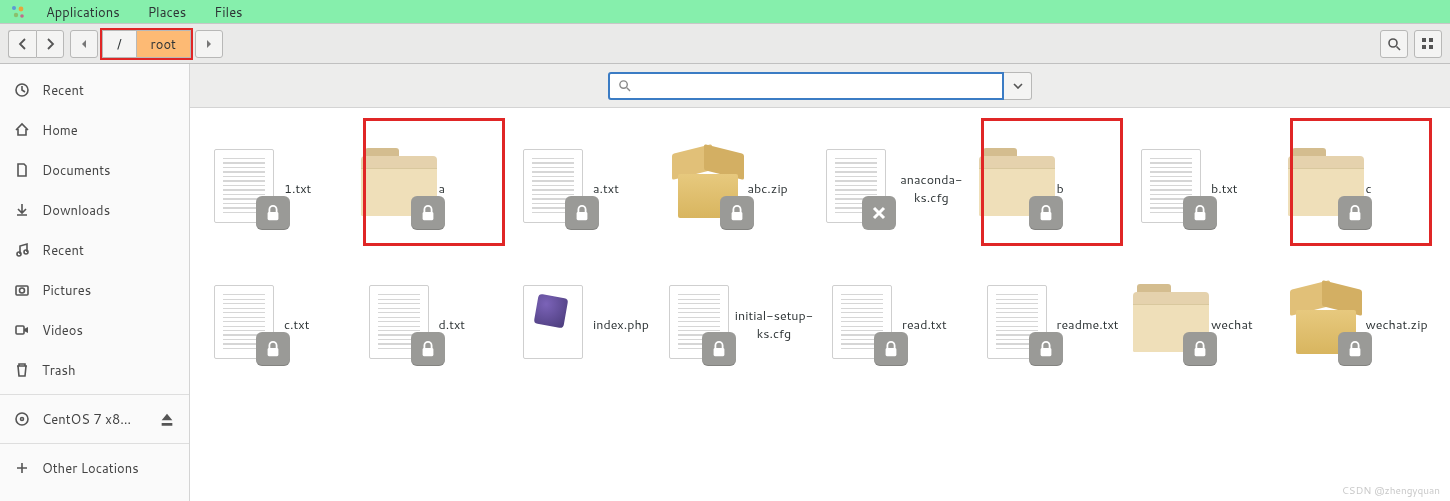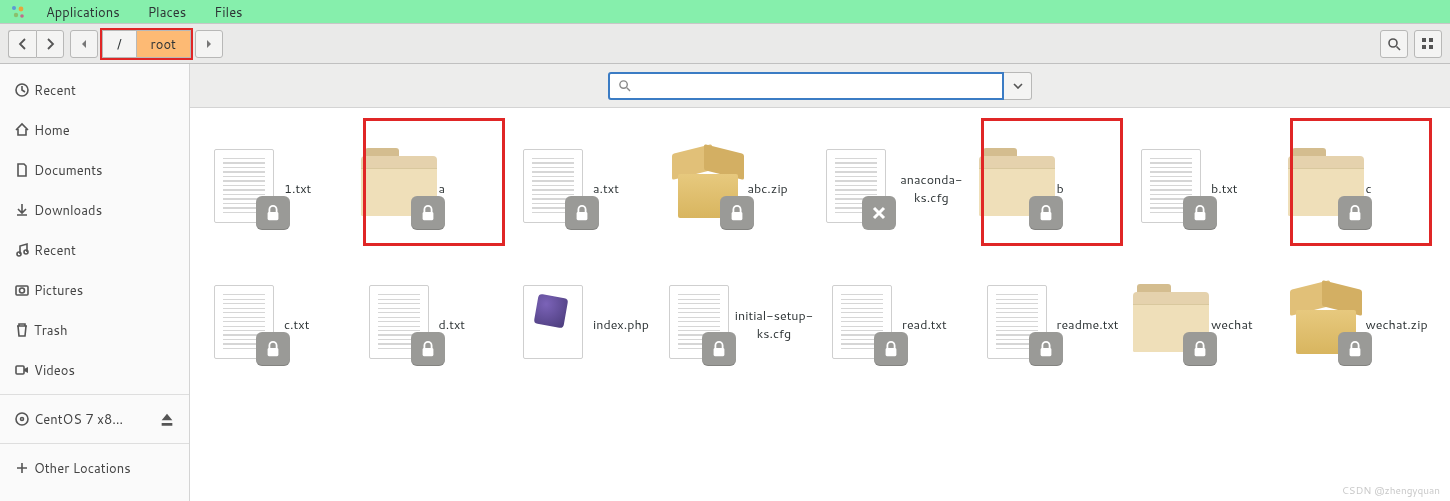--- a/index.html
+++ b/index.html
@@ -20,21 +20,21 @@
   .spacer { flex: 1; }
 
   .path-outline { border: 2px solid #e02626; padding: 0; display: inline-flex; margin: 0 2px; height: 32px; align-items: center; }
   .path-seg { height: 28px; padding: 0 14px; display: inline-flex; align-items: center; border: 1px solid #b8b8b7; background: #f4f4f3; border-right-width: 0; cursor: pointer;}
   .path-seg:last-child { border-right-width: 1px; }
   .path-seg.sel { background: #fdba74; }
 
   
   .main { display: flex; height: calc(100% - 64px); }
   .sidebar { width: 190px; background: #fafafa; border-right: 1px solid #d4d4d4; display: flex; flex-direction: column; padding-top: 6px;}
-  .sidebar .row { height: 40px; display: flex; align-items: center; padding: 0 14px; gap: 4px; cursor: pointer; color: #444; }
+  .sidebar .row { height: 40px; display: flex; align-items: center; padding: 0 14px; gap: 12px; cursor: pointer; color: #444; }
   .sidebar .row svg { width: 16px; height: 16px; flex-shrink: 0; stroke:#555; fill:none; stroke-width:1.6;}
   .sidebar hr { border: none; border-top: 1px solid #dedede; margin: 4px 0; }
   .sidebar .eject { margin-left: auto; }
 
   
   .searchbar { height: 44px; background: #ededec; border-bottom: 1px solid #d4d4d4; display: flex; align-items: center; justify-content: center; gap: 0; }
   .searchbox { width: 396px; height: 28px; border: 2px solid #3b7cc4; background: #fff; border-radius: 3px 0 0 3px; display: flex; align-items: center; padding: 0 8px; }
   .searchbox input { border: none; outline: none; flex: 1; font-size: 13px; }
   .search-dd { height: 28px; width: 28px; border: 1px solid #b8b8b7; border-left: none; border-radius: 0 3px 3px 0; background: #f4f4f3; display: flex; align-items:center; justify-content:center; cursor:pointer;}
 
@@ -168,30 +168,30 @@
     </div>
     <div class="row">
       <svg viewBox="0 0 16 16">
           <rect x="2" y="4" width="12" height="9" rx="1"></rect>
           <circle cx="8" cy="8.5" r="2.5"></circle>
         </svg>
       <span>Pictures</span>
     </div>
     <div class="row">
       <svg viewBox="0 0 16 16">
-          <path d="M3 4h10M5 4V2h6v2M4 4l1 10h6l1-10"></path>
-        </svg>
-      <span>Trash</span>
-    </div>
-    <div class="row">
-      <svg viewBox="0 0 16 16">
           <rect x="2" y="4" width="8" height="8" rx="1"></rect>
           <path d="M10 7l4-2v6l-4-2z" fill="#555" stroke="none"></path>
         </svg>
       <span>Videos</span>
+    </div>
+    <div class="row">
+      <svg viewBox="0 0 16 16">
+          <path d="M3 4h10M5 4V2h6v2M4 4l1 10h6l1-10"></path>
+        </svg>
+      <span>Trash</span>
     </div>
     <hr>
     <div class="row">
       <svg viewBox="0 0 16 16">
           <circle cx="8" cy="8" r="6"></circle>
           <circle cx="8" cy="8" r="1.5"></circle>
         </svg>
       <span>CentOS 7 x8…</span>
       <svg class="eject" viewBox="0 0 12 12" width="12" height="12">
           <path d="M6 2 2 7h8zM2 9h8v2H2z" fill="#555" stroke="none"></path>

